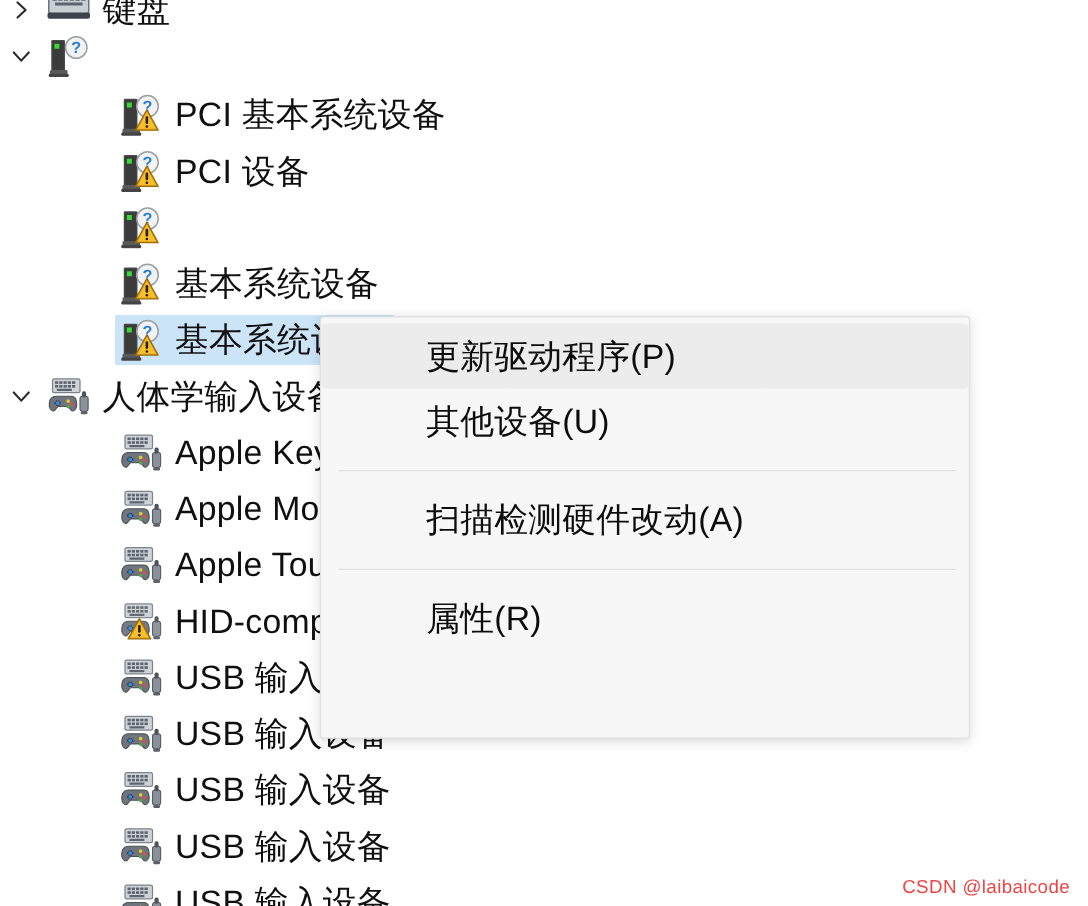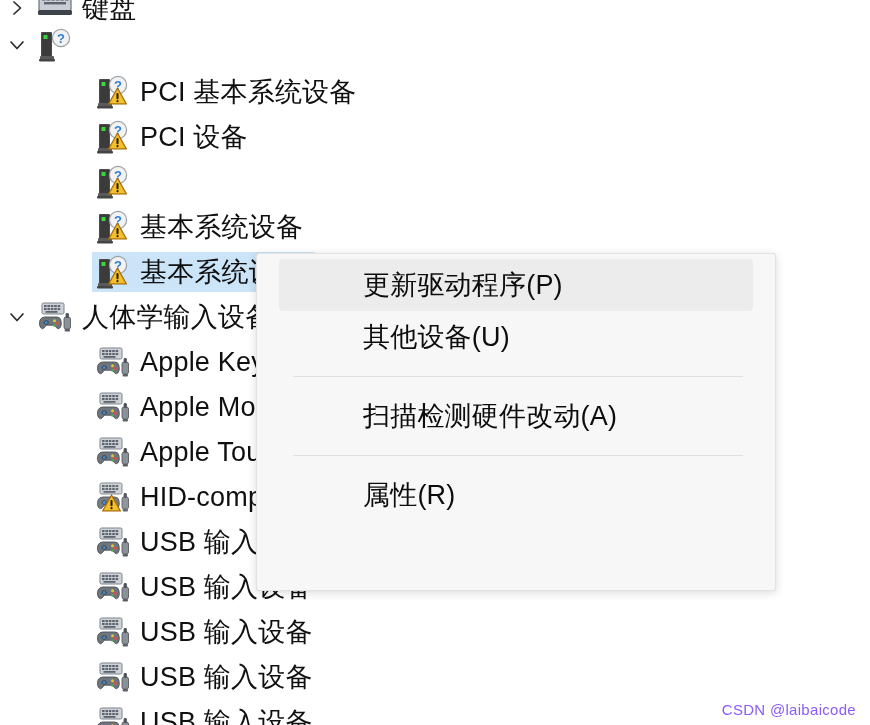--- a/index.html
+++ b/index.html
@@ -79,21 +79,21 @@
     position: absolute;
     left: 256px;
     top: 253px;
     width: 520px;
     height: 338px;
     background: #f7f7f7;
     border: 1px solid #e2e2e2;
     border-radius: 3px;
     box-shadow: 0 2px 10px rgba(0,0,0,0.14), 0 0 1px rgba(0,0,0,0.10);
     box-sizing: border-box;
-    padding: 5px 22px;
+    padding: 5px 0;
   }
   .menu-item {
     height: 52px;
     display: flex;
     align-items: center;
     padding-left: 84px;
     border-radius: 4px;
     font-size: 27px;
     color: #0d0d0d;
     box-sizing: border-box;
@@ -110,21 +110,21 @@
     background: #e0e0e0;
     margin: 13px 10px 13px 14px;
   }
 
   
   #watermark {
     position: absolute;
     right: 14px;
     bottom: 7px;
     font-size: 15px;
-    color: #8b5cf6;
+    color: #ef4444;
     font-family: "Liberation Sans", "DejaVu Sans", sans-serif;
     letter-spacing: 0.3px;
   }
 </style>
 </head>
 <body>
 
 <div id="device-tree">
     <div class="tree-row" style="top: -14px;">
       <span class="chevron">

